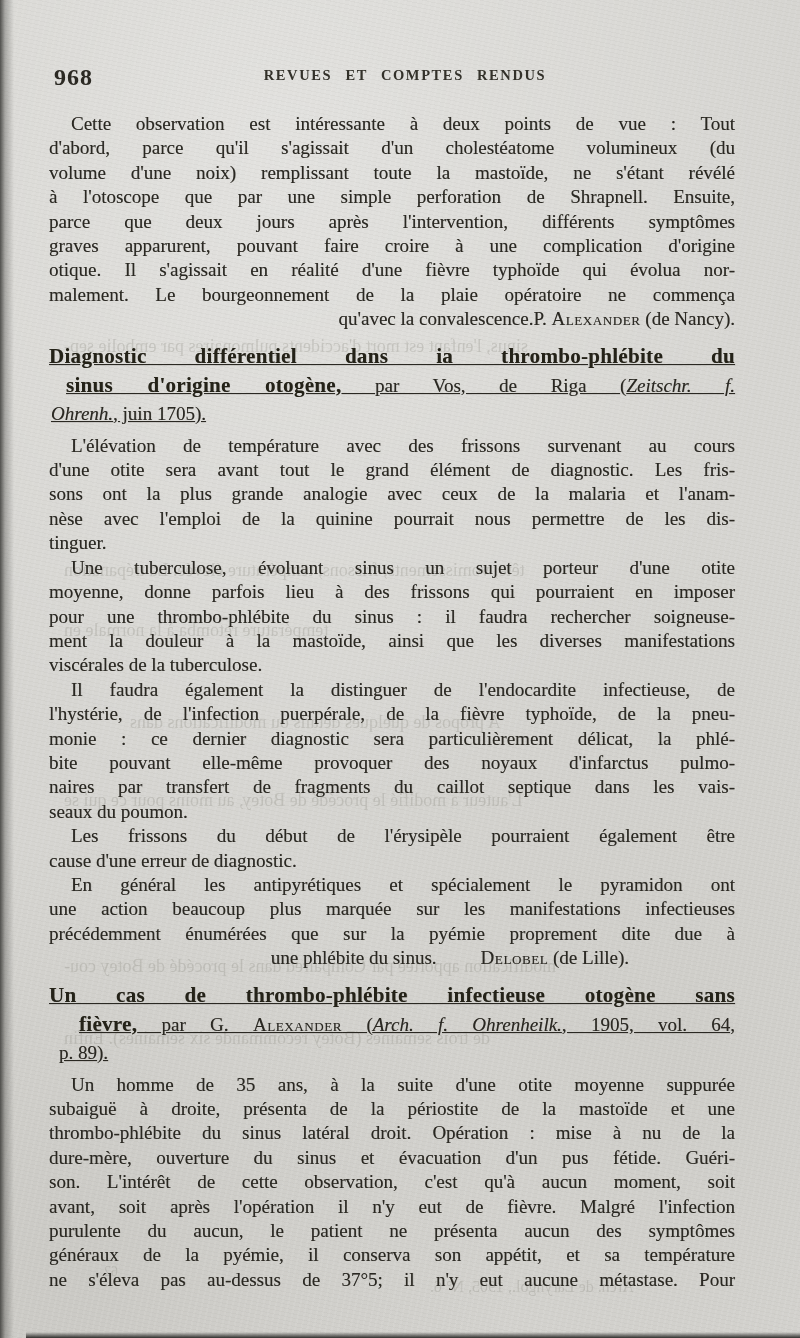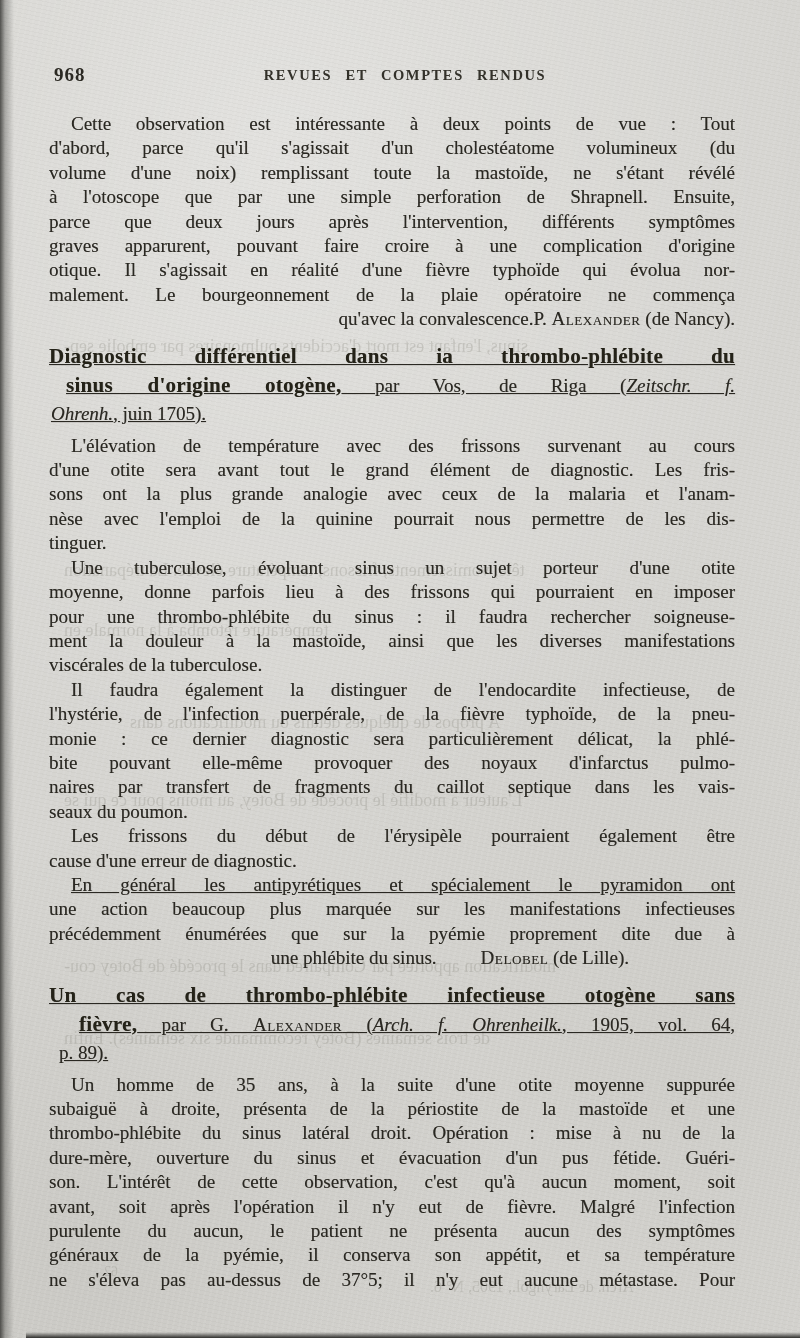--- a/index.html
+++ b/index.html
@@ -21,21 +21,21 @@
   #left-edge {
     position:absolute; left:0; top:0; bottom:0; width:14px;
     background:linear-gradient(to right, rgba(46,46,43,0.80), rgba(46,46,43,0.30) 5px, rgba(46,46,43,0) 14px);
   }
   #bottom-edge {
     position:absolute; left:26px; right:0; bottom:0; height:6px;
     background:linear-gradient(to top, rgba(32,32,30,0.9), rgba(32,32,30,0));
   }
   #page-number {
     position:absolute; left:54px; top:64px;
-    font-size:19px; font-weight:bold; letter-spacing:1px; color:#2b2923;
+    font-size:24px; font-weight:bold; letter-spacing:1px; color:#2b2923;
   }
   #running-head {
     position:absolute; left:62px; width:686px; top:67px; text-align:center;
     font-size:14.5px; font-weight:bold; letter-spacing:1.6px; word-spacing:8px; color:#33312a;
   }
   #text-col {
     position:absolute; left:49px; top:112px; width:686px;
     color:#2a2822; font-size:19px;
     text-shadow:0.3px 0.3px 0.5px rgba(40,38,33,0.40);
   }
@@ -116,21 +116,21 @@
       <div class="t-line"><span class="run">monie : ce dernier diagnostic sera particulièrement délicat, la phlé-</span></div>
       <div class="t-line"><span class="run">bite pouvant elle-même provoquer des noyaux d'infarctus pulmo-</span></div>
       <div class="t-line"><span class="run">naires par transfert de fragments du caillot septique dans les vais-</span></div>
       <div class="t-line align-l"><span class="run">seaux du poumon.</span></div>
     </div>
     <div class="blk blk-para">
       <div class="t-line" style="text-indent: 22px;"><span class="run">Les frissons du début de l'érysipèle pourraient également être</span></div>
       <div class="t-line align-l"><span class="run">cause d'une erreur de diagnostic.</span></div>
     </div>
     <div class="blk blk-para">
-      <div class="t-line" style="text-indent: 22px; text-decoration: underline;"><span class="run">En général les antipyrétiques et spécialement le pyramidon ont</span></div>
+      <div class="t-line" style="text-indent: 22px;"><span class="run">En général les antipyrétiques et spécialement le pyramidon ont</span></div>
       <div class="t-line"><span class="run">une action beaucoup plus marquée sur les manifestations infectieuses</span></div>
       <div class="t-line"><span class="run">précédemment énumérées que sur la pyémie proprement dite due à</span></div>
       <div class="t-line split">
         <span><span class="run">une phlébite du sinus.</span></span>
         <span style="padding-right: 106px; margin-left: 44px;"><span class="run-sc">Delobel</span><span class="run"> (de Lille).</span></span>
       </div>
     </div>
     <div class="blk blk-heading">
       <div class="t-line"><span class="run-b">Un cas de thrombo-phlébite infectieuse otogène sans</span></div>
       <div class="t-line" style="padding-left: 30px;"><span class="run-b">fièvre,</span><span class="run"> par G. </span><span class="run-sc">Alexander</span><span class="run"> (</span><span class="run-i">Arch. f. Ohrenheilk.</span><span class="run">, 1905, vol. 64,</span></div>

